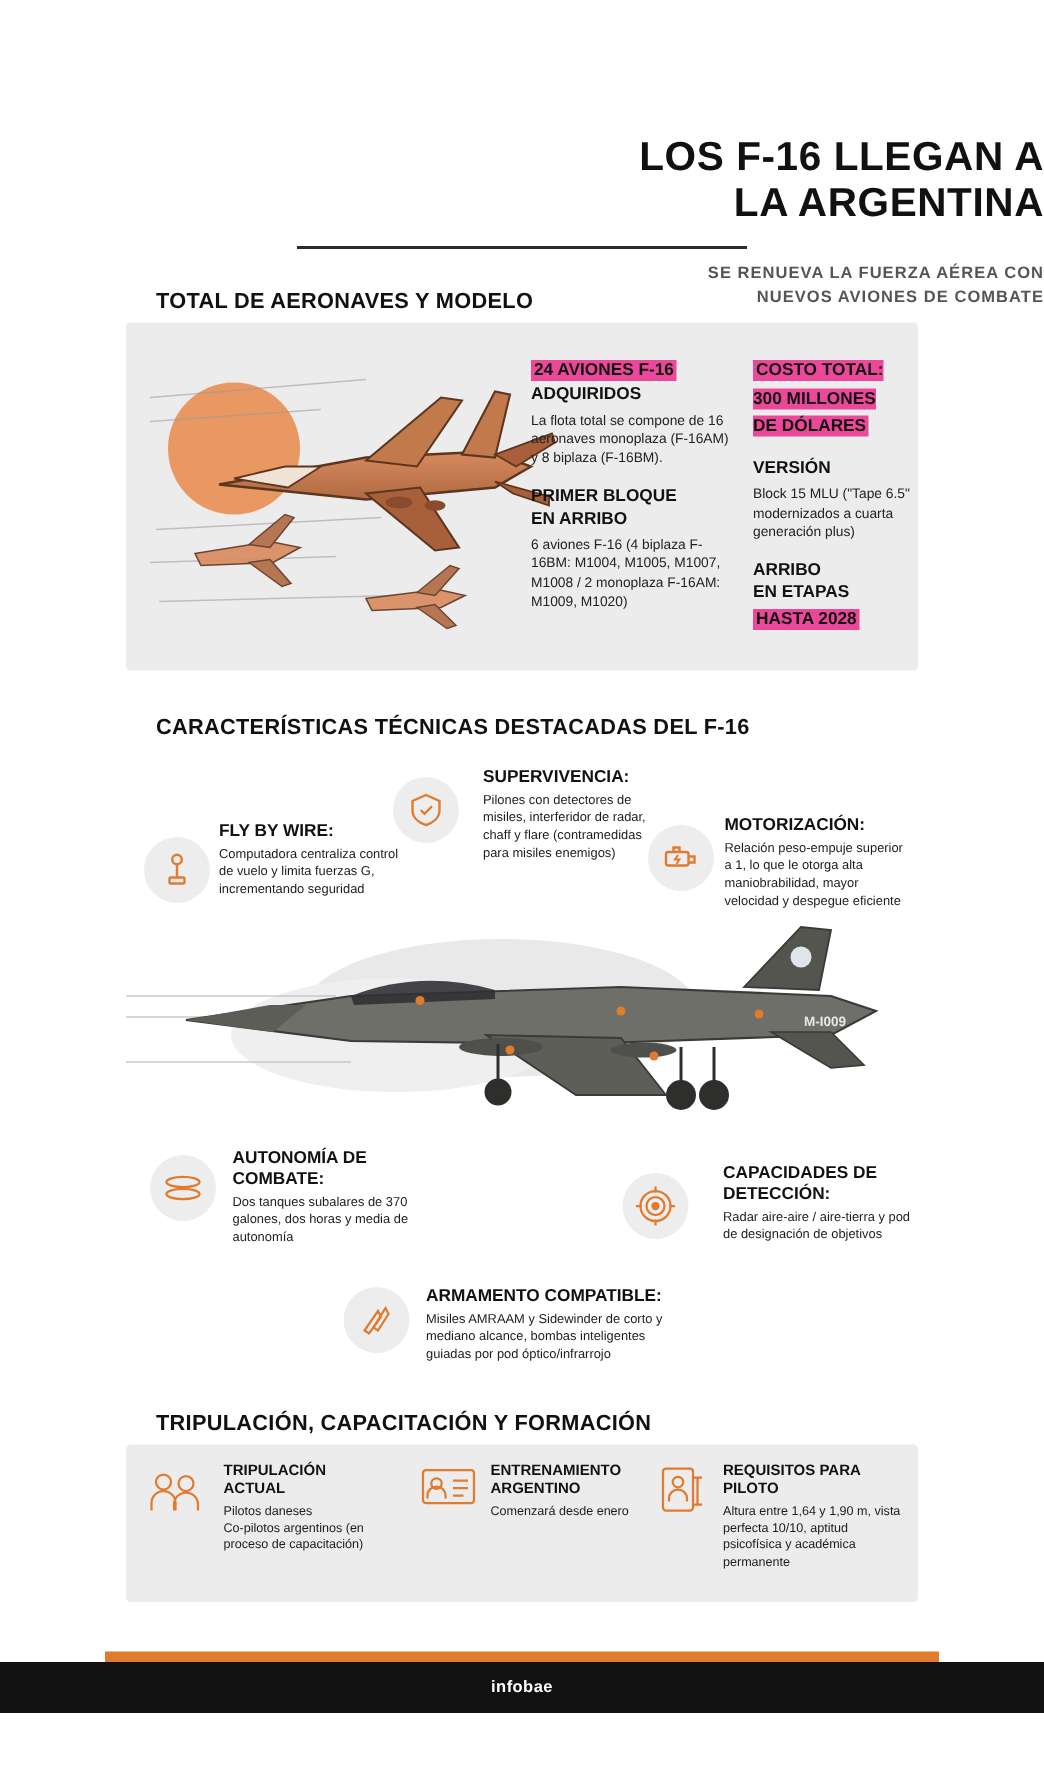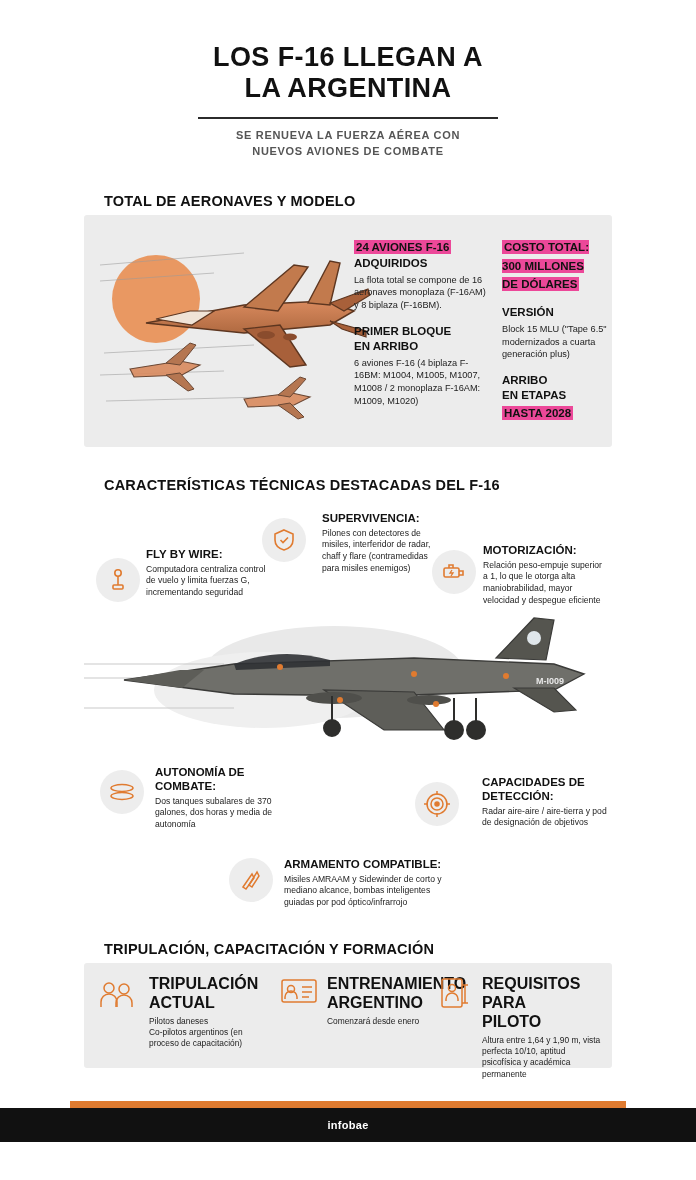--- a/index.html
+++ b/index.html
@@ -8,21 +8,21 @@
     width:696px; height:1180px;
     background:#ffffff;
     font-family:"Liberation Sans", sans-serif;
     color:#111111;
     overflow:hidden;
     position:relative;
   }
   .page { position:relative; width:696px; height:1180px; }
 
   
-  .header { padding-top:42px; text-align:center; }
+  .header { padding-top:89px; text-align:right; }
   .title {
     font-size:27px; font-weight:bold; letter-spacing:0.4px;
     line-height:1.15; color:#111;
   }
   .title .l2 { display:block; }
   .sub-rule { width:300px; height:2px; background:#2b2b2b; margin:13px auto 9px auto; }
   .subtitle {
     font-size:11px; font-weight:bold; color:#555; letter-spacing:0.7px;
     line-height:1.45; text-transform:uppercase;
   }
@@ -61,21 +61,21 @@
     position:absolute;
   }
   .ico svg { display:block; }
 
   
   .panel3 {
     position:absolute; left:84px; top:963px; width:528px; height:105px;
     background:#ececec; border-radius:3px;
   }
   .crew-col { position:absolute; top:12px; }
-  .crew-col h4 { font-size:16px; font-weight:bold; margin:0 0 3px 0; line-height:1.18; }
+  .crew-col h4 { font-size:10px; font-weight:bold; margin:0 0 3px 0; line-height:1.18; }
   .crew-col p { font-size:8.4px; line-height:1.35; margin:0; color:#1c1c1c; }
   .crew-icon { position:absolute; top:14px; }
 
   
   .foot-bar { position:absolute; left:70px; top:1101px; width:556px; height:7px; background:#e07b30; }
   .foot-black { position:absolute; left:0; top:1108px; width:696px; height:34px; background:#111; }
   .foot-logo {
     position:absolute; left:0; top:1108px; width:696px; height:34px;
     display:flex; align-items:center; justify-content:center;
     color:#fff; font-size:11px; font-weight:bold; letter-spacing:0.3px;

